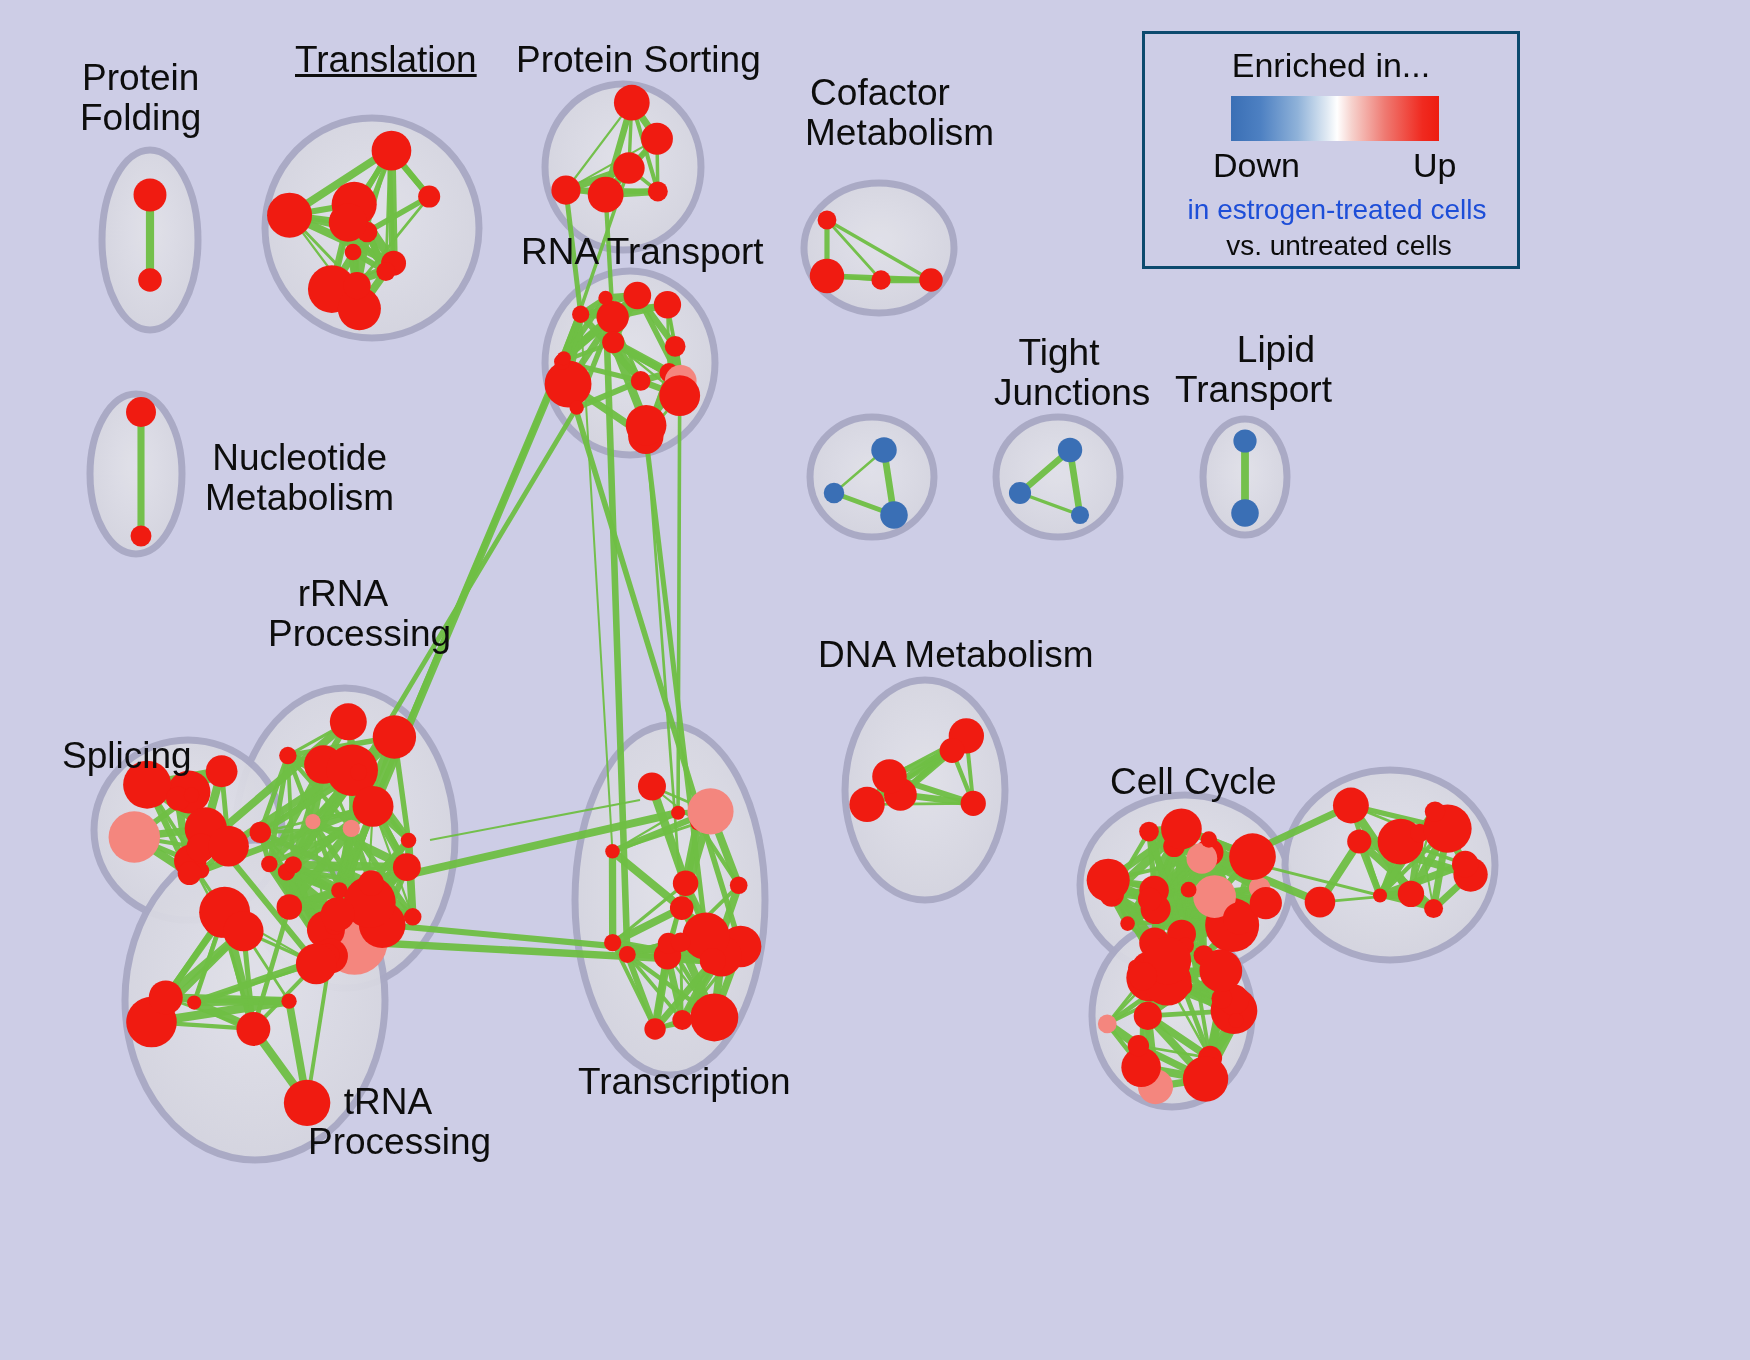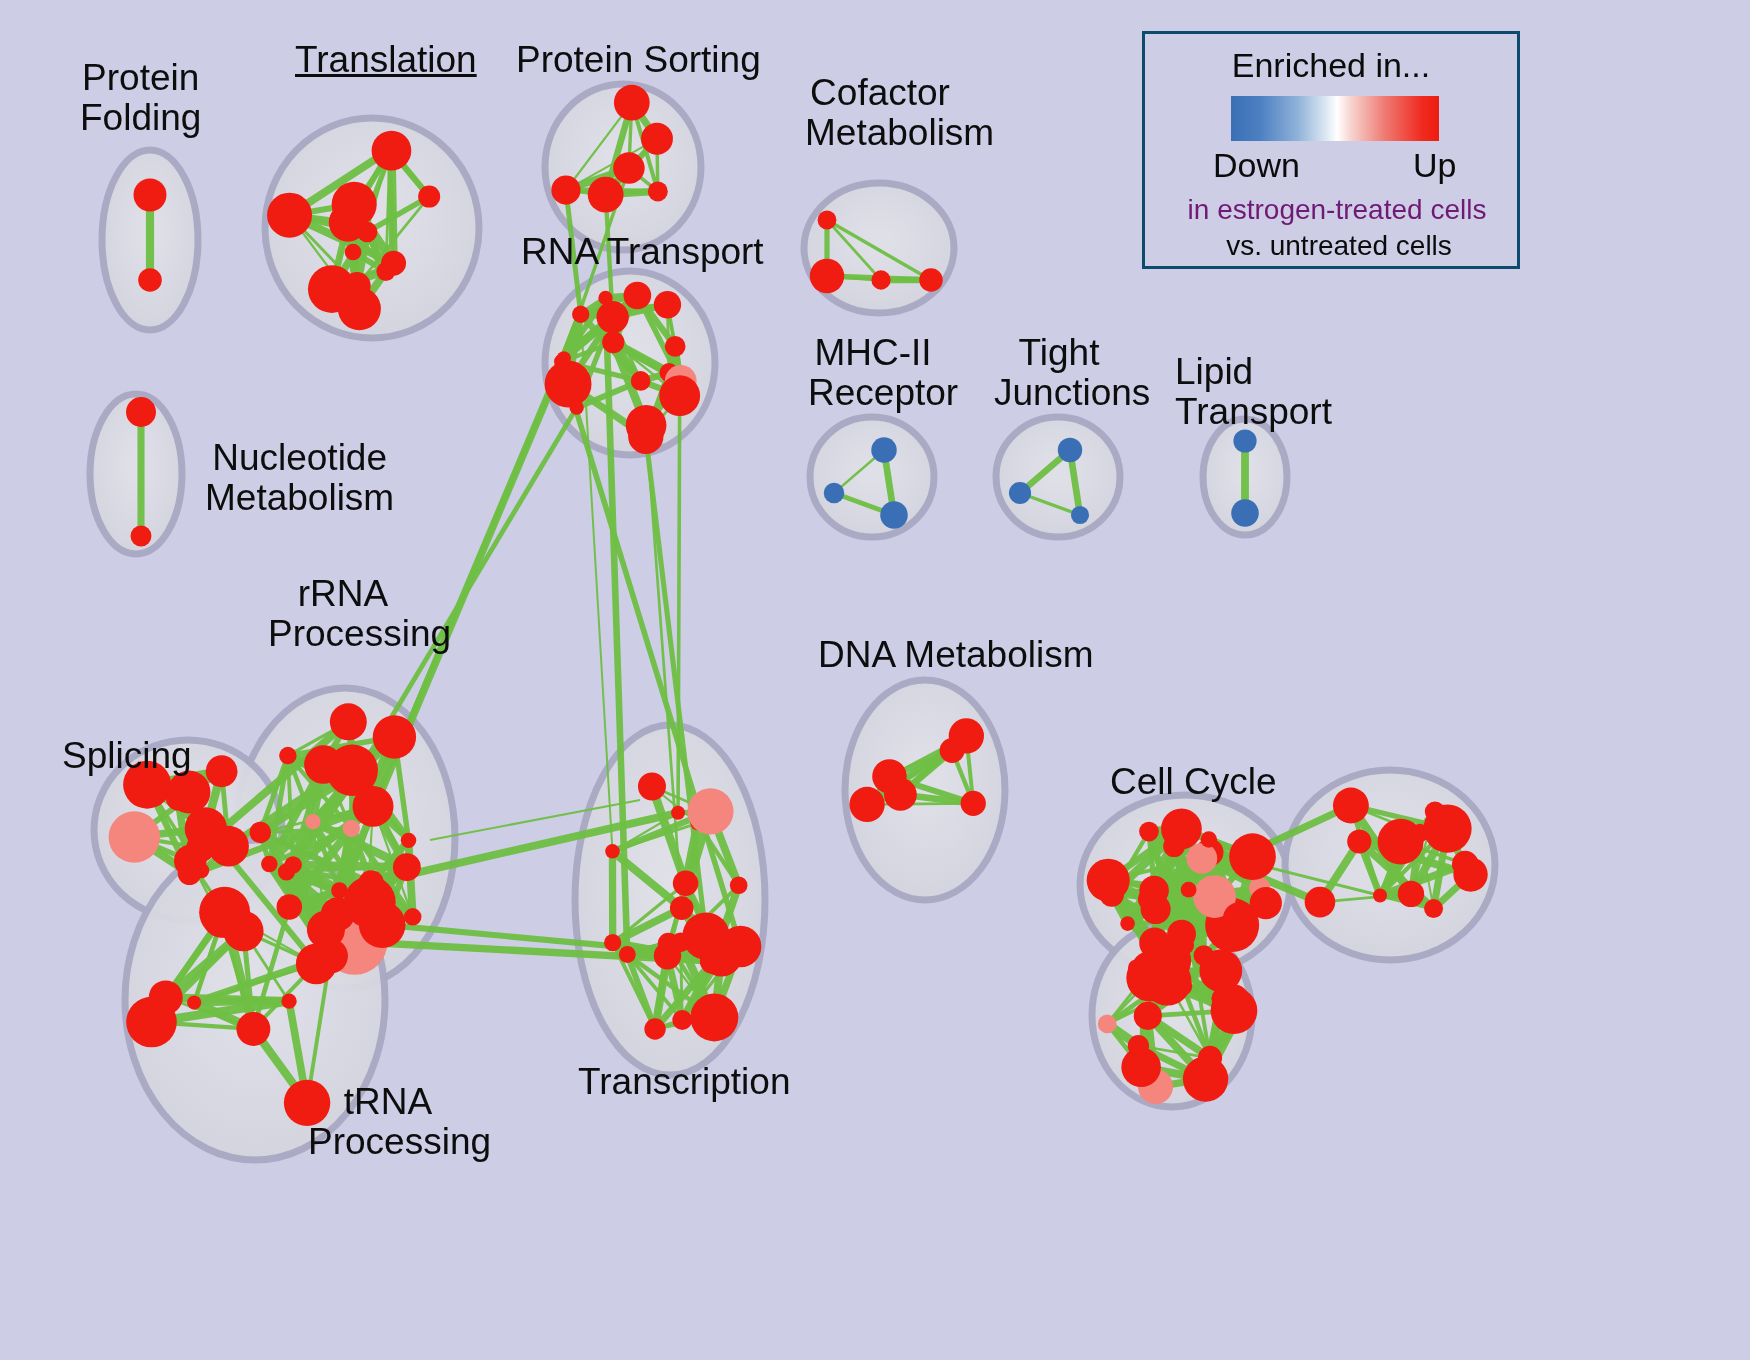--- a/index.html
+++ b/index.html
@@ -21,21 +21,21 @@
   #legend .ltitle{
     position:absolute;left:0;right:0;top:12px;text-align:center;
     font-size:34px;color:#0b0b0b;
   }
   #legend .bar{
     position:absolute;left:86px;top:62px;width:208px;height:45px;
     background:linear-gradient(to right,#3a6fb5 0%,#4d80c2 14%,#8fb2d9 32%,#dfe9f3 46%,#ffffff 51%,#f6d2cd 58%,#ef7a72 74%,#f02a20 92%,#ee1c10 100%);
   }
   #legend .ldown{position:absolute;left:68px;top:112px;font-size:34px;color:#0b0b0b;}
   #legend .lup{position:absolute;left:268px;top:112px;font-size:34px;color:#0b0b0b;}
-  #legend .lsub1{position:absolute;left:12px;right:0;top:160px;text-align:center;font-size:28px;color:#701a75;}
+  #legend .lsub1{position:absolute;left:12px;right:0;top:160px;text-align:center;font-size:28px;color:#1d4ed8;}
   #legend .lsub2{position:absolute;left:0;right:0;top:196px;text-align:center;font-size:28px;color:#0b0b0b;margin-left:16px;}
 </style>
 </head>
 <body>
 
 <div id="stage">
 
   <svg id="netsvg" viewBox="0 0 1750 1360">
     <defs>
       <radialGradient id="blobg" cx="50%" cy="45%" r="60%">
@@ -918,25 +918,23 @@
 
   <div class="cl-label" style="left:80px;top:58px;">Protein
 Folding</div>
   <div class="cl-label" style="left:295px;top:40px;text-decoration:underline;">Translation</div>
   <div class="cl-label" style="left:516px;top:40px;">Protein Sorting</div>
   <div class="cl-label" style="left:521px;top:232px;">RNA Transport</div>
   <div class="cl-label" style="left:805px;top:73px;text-align:center;width:150px;">Cofactor
 Metabolism</div>
   <div class="cl-label" style="left:205px;top:438px;">Nucleotide
 Metabolism</div>
-  <div class="cl-label" style="left:808px;top:333px;text-align:center;width:130px;">MHC-II
-Receptor</div>
   <div class="cl-label" style="left:994px;top:333px;text-align:center;width:130px;">Tight
 Junctions</div>
-  <div class="cl-label" style="left:1175px;top:352px;text-align:left;width:140px;">Lipid
+  <div class="cl-label" style="left:1175px;top:330px;text-align:right;width:140px;">Lipid
 Transport</div>
   <div class="cl-label" style="left:268px;top:574px;text-align:center;width:150px;">rRNA
 Processing</div>
   <div class="cl-label" style="left:62px;top:718px;margin-top:18px;">Splicing</div>
   <div class="cl-label" style="left:308px;top:1082px;text-align:center;width:160px;">tRNA
 Processing</div>
   <div class="cl-label" style="left:578px;top:1062px;">Transcription</div>
   <div class="cl-label" style="left:818px;top:635px;">DNA Metabolism</div>
   <div class="cl-label" style="left:1110px;top:762px;">Cell Cycle</div>
 

